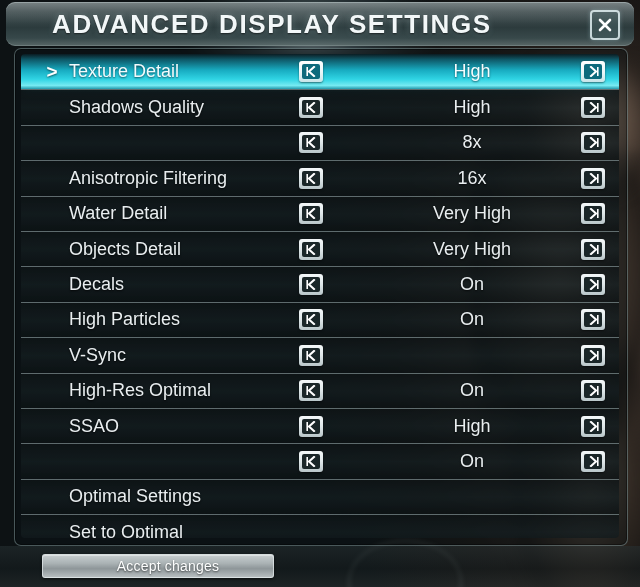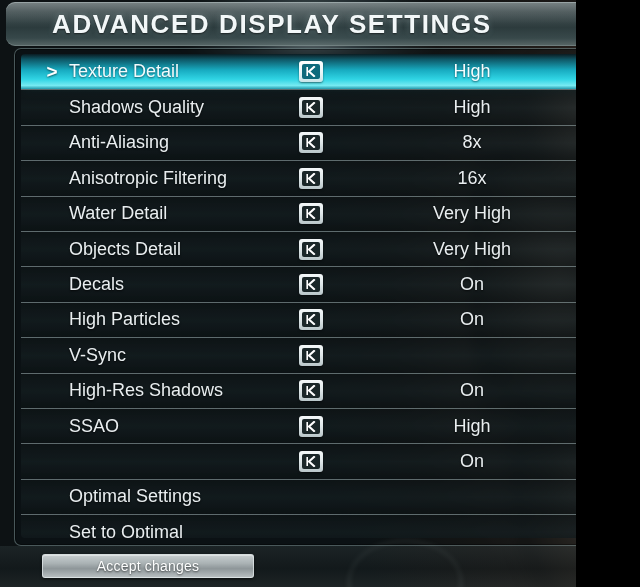--- a/index.html
+++ b/index.html
@@ -10,21 +10,21 @@
   body {
     width: 640px;
     height: 587px;
     overflow: hidden;
     font-family: "Liberation Sans", "DejaVu Sans", sans-serif;
   }
 
   
   #screen {
     position: relative;
-    width: 576px;
+    width: 640px;
     height: 587px;
     overflow: hidden;
     background: #a16207;
   }
 
   
   .bg-base {
     position: absolute;
     inset: 0;
     background:
@@ -229,20 +229,21 @@
     left: 42px; top: 554px;
     width: 210px; height: 22px;
     border-radius: 3px;
     border: 1px solid rgba(225,232,234,.75);
     background: linear-gradient(180deg, #c8ced0 0%, #aab2b4 38%, #8e9699 62%, #b6bdbf 100%);
     display: flex;
     align-items: center;
     justify-content: center;
     cursor: pointer;
     box-shadow: 0 1px 3px rgba(0,0,0,.55), inset 0 1px 0 rgba(255,255,255,.4);
+    padding-left: 20px;
   }
   .accept-label {
     font-size: 14px;
     color: #fdfefe;
     letter-spacing: .2px;
     text-shadow: 0 1px 2px rgba(0,0,0,.6);
     white-space: nowrap;
   }
   .bottom-bar {
     position: absolute;
@@ -309,21 +310,20 @@
           <span class="arrow-btn arrow-right">
             <span class="chev">
               <svg width="13" height="11" viewBox="0 0 13 11">
                 <path d="M4 1 L9 5.5 L4 10" stroke="#ffffff" stroke-width="2.1" fill="none" stroke-linecap="square" stroke-linejoin="miter"></path>
                 <path d="M10.8 1 L10.8 10" stroke="#ffffff" stroke-width="1.6" fill="none"></path>
               </svg>
             </span>
           </span>
         </div>
         <div class="row">
-          <span class="row-label">Anti-Aliasing</span>
           <span class="arrow-btn arrow-left">
             <span class="chev">
               <svg width="13" height="11" viewBox="0 0 13 11">
                 <path d="M9 1 L4 5.5 L9 10" stroke="#ffffff" stroke-width="2.1" fill="none" stroke-linecap="square" stroke-linejoin="miter"></path>
                 <path d="M2.2 1 L2.2 10" stroke="#ffffff" stroke-width="1.6" fill="none"></path>
               </svg>
             </span>
           </span>
           <span class="row-value">8x</span>
           <span class="arrow-btn arrow-right">
@@ -448,21 +448,21 @@
           <span class="arrow-btn arrow-right">
             <span class="chev">
               <svg width="13" height="11" viewBox="0 0 13 11">
                 <path d="M4 1 L9 5.5 L4 10" stroke="#ffffff" stroke-width="2.1" fill="none" stroke-linecap="square" stroke-linejoin="miter"></path>
                 <path d="M10.8 1 L10.8 10" stroke="#ffffff" stroke-width="1.6" fill="none"></path>
               </svg>
             </span>
           </span>
         </div>
         <div class="row">
-          <span class="row-label">High-Res Shadows</span>
+          <span class="row-label">High-Res Optimal</span>
           <span class="arrow-btn arrow-left">
             <span class="chev">
               <svg width="13" height="11" viewBox="0 0 13 11">
                 <path d="M9 1 L4 5.5 L9 10" stroke="#ffffff" stroke-width="2.1" fill="none" stroke-linecap="square" stroke-linejoin="miter"></path>
                 <path d="M2.2 1 L2.2 10" stroke="#ffffff" stroke-width="1.6" fill="none"></path>
               </svg>
             </span>
           </span>
           <span class="row-value">On</span>
           <span class="arrow-btn arrow-right">

